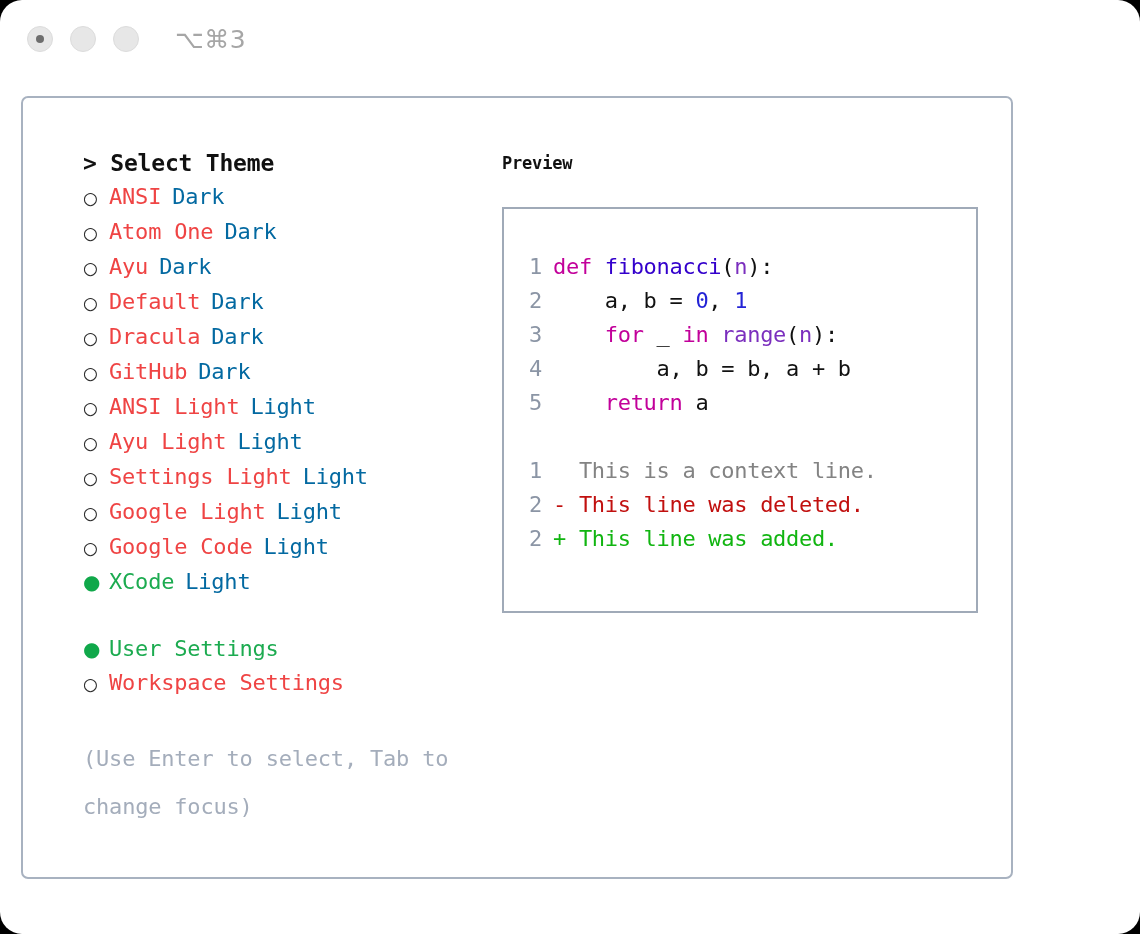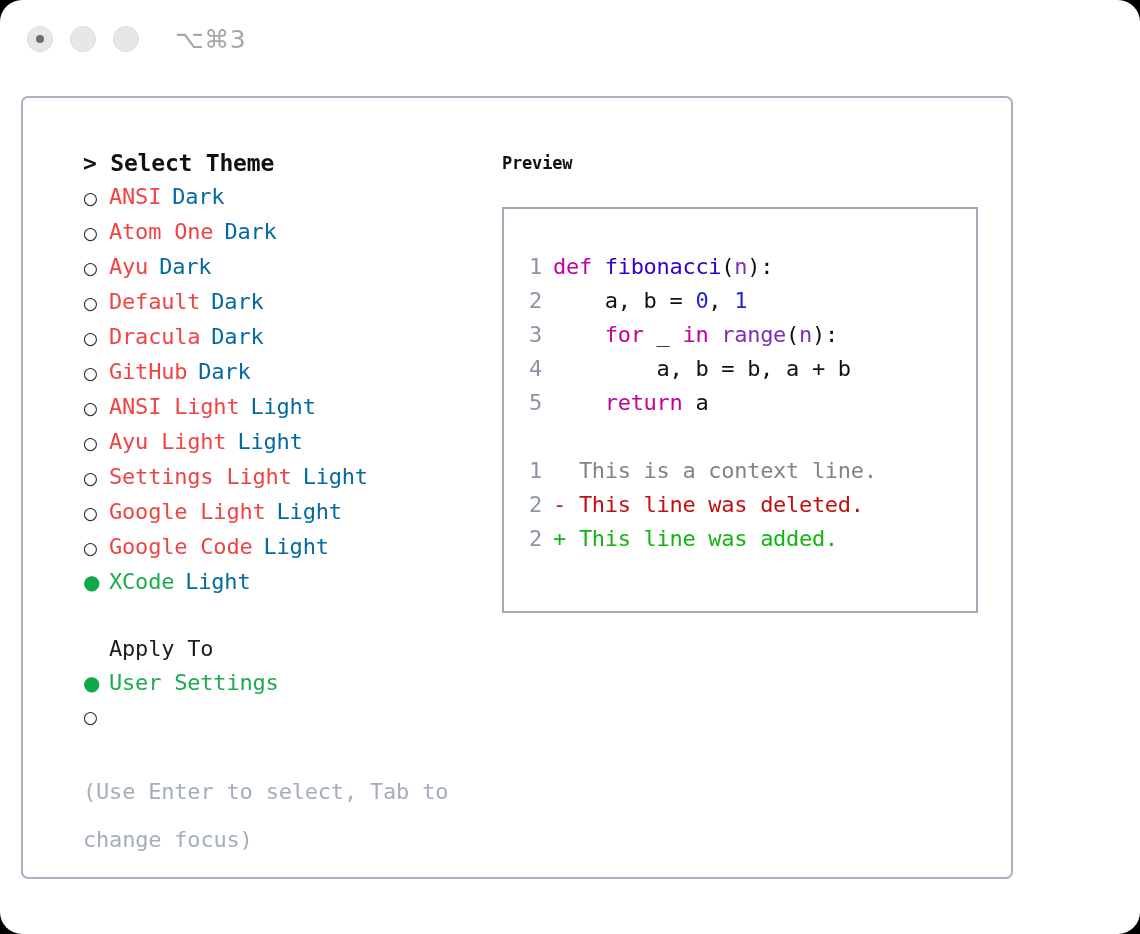--- a/index.html
+++ b/index.html
@@ -228,25 +228,24 @@
             <div class="opt-row"><span class="bullet">○</span><span class="opt-label">ANSI Light</span><span class="opt-kind">Light</span></div>
             <div class="opt-row"><span class="bullet">○</span><span class="opt-label">Ayu Light</span><span class="opt-kind">Light</span></div>
             <div class="opt-row"><span class="bullet">○</span><span class="opt-label">Settings Light</span><span class="opt-kind">Light</span></div>
             <div class="opt-row"><span class="bullet">○</span><span class="opt-label">Google Light</span><span class="opt-kind">Light</span></div>
             <div class="opt-row"><span class="bullet">○</span><span class="opt-label">Google Code</span><span class="opt-kind">Light</span></div>
             <div class="opt-row selected"><span class="bullet sel">●</span><span class="opt-label">XCode</span><span class="opt-kind">Light</span></div>
           </div>
 
         <div class="spacer-sm"></div>
 
-        <div class="section-head">Apply To</div>
 
         <div id="apply-options">
             <div class="opt-row selected"><span class="bullet sel">●</span><span class="opt-label">User Settings</span></div>
-            <div class="opt-row"><span class="bullet">○</span></div>
+            <div class="opt-row"><span class="bullet">○</span><span class="opt-label">Workspace Settings</span></div>
           </div>
 
         <div class="spacer-md"></div>
 
         <div class="hint">(Use Enter to select, Tab to change focus)</div>
       </div>
 
       <div class="right-col">
         <div class="preview-title">Preview</div>
         <div class="preview-box">

